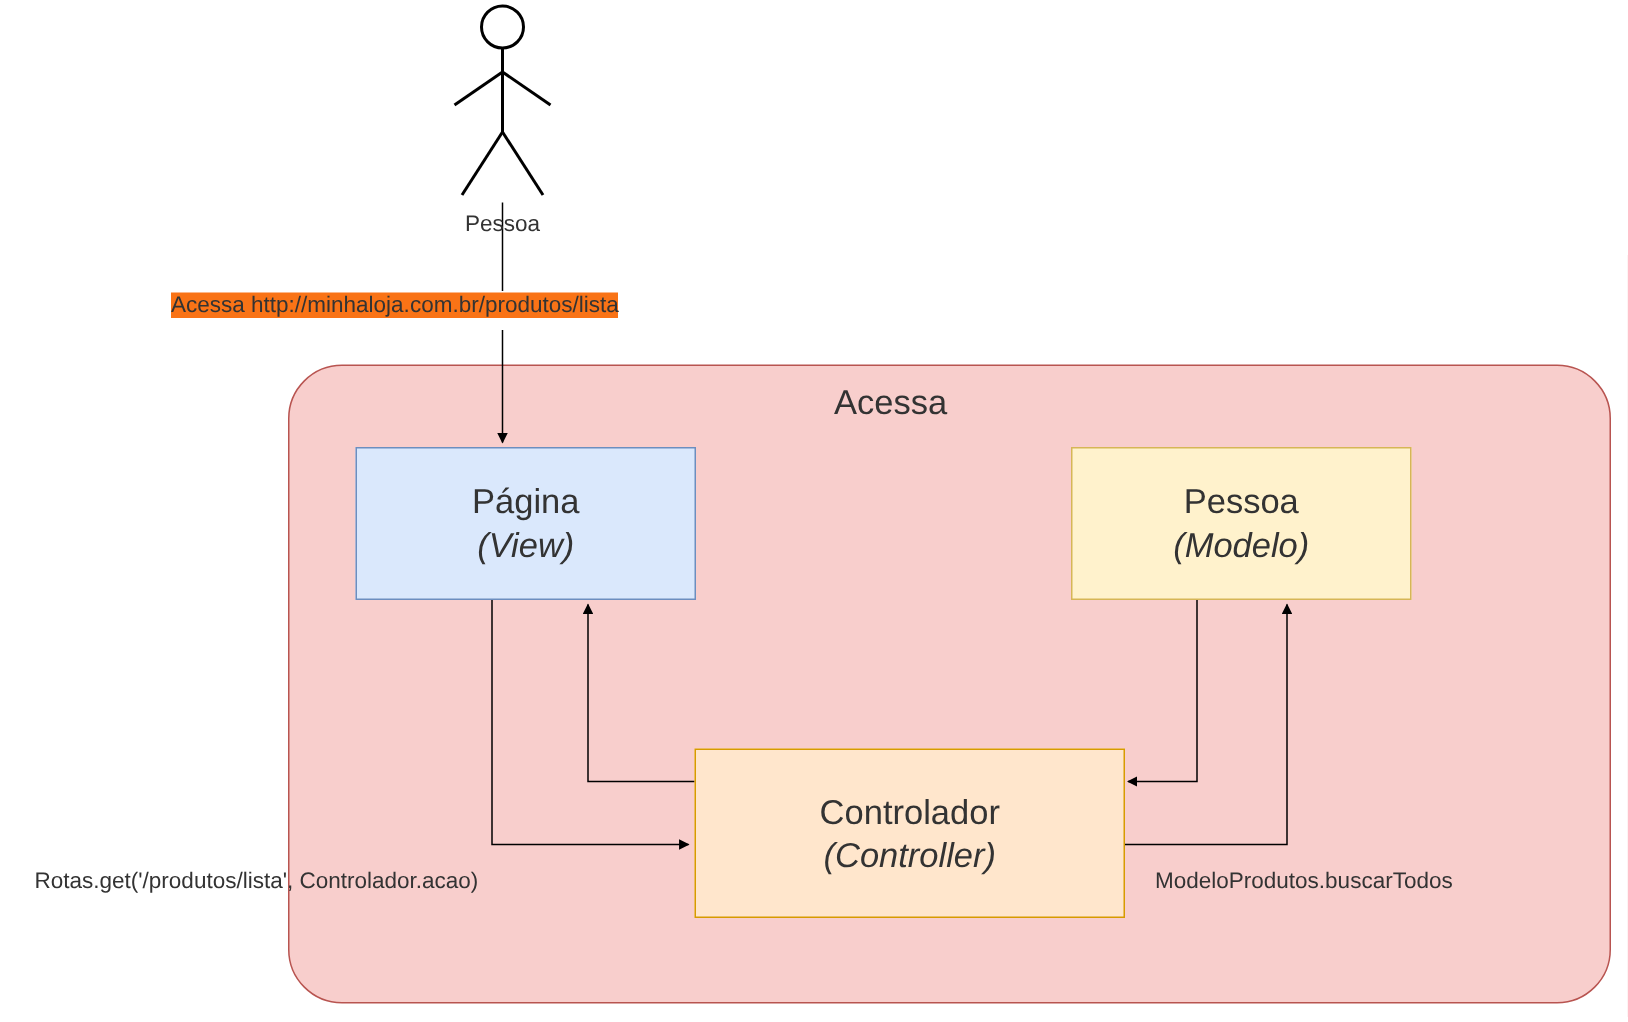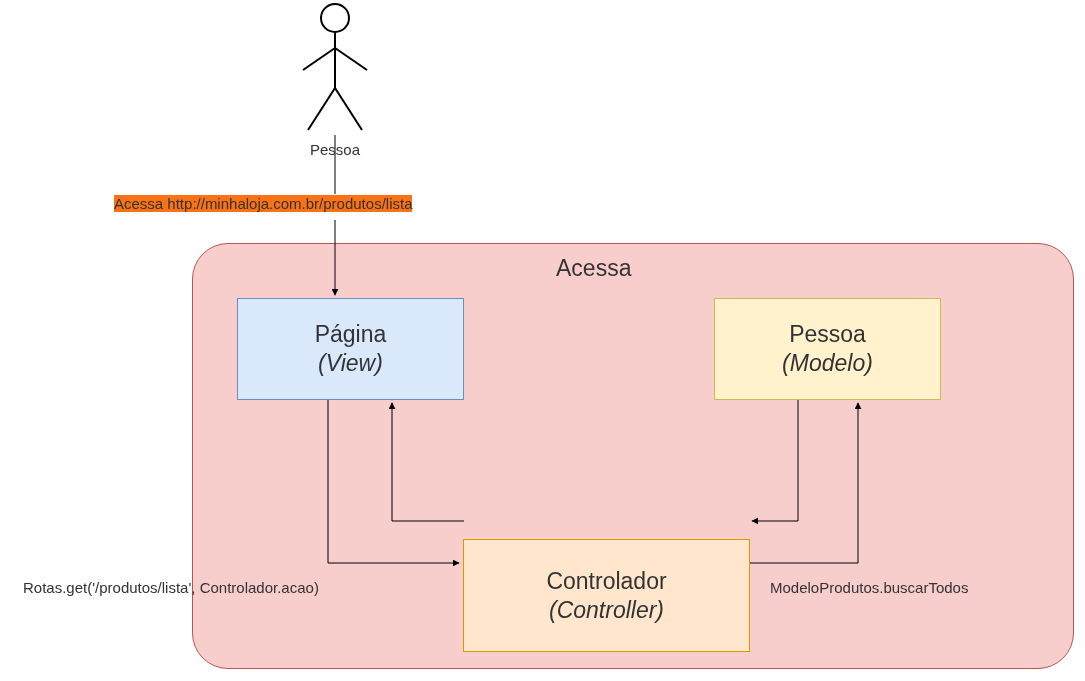--- a/index.html
+++ b/index.html
@@ -40,21 +40,21 @@
     border: 1px solid #b85450;
     border-radius: 36px;
   }
   .system-title {
     position: absolute;
     font-size: 23px;
     color: #333333;
   }
   .view-box   { background: #dae8fc; border-color: #6c8ebf; }
   .model-box  { background: #fff2cc; border-color: #d6b656; }
-  .ctrl-box   { background: #ffe6cc; border-color: #d79b00; margin-top: 40px; }
+  .ctrl-box   { background: #ffe6cc; border-color: #d79b00; }
   svg.overlay {
     position: absolute;
     left: 0; top: 0;
     width: 1085px; height: 681px;
     pointer-events: none;
   }
 </style>
 </head>
 <body>
 

